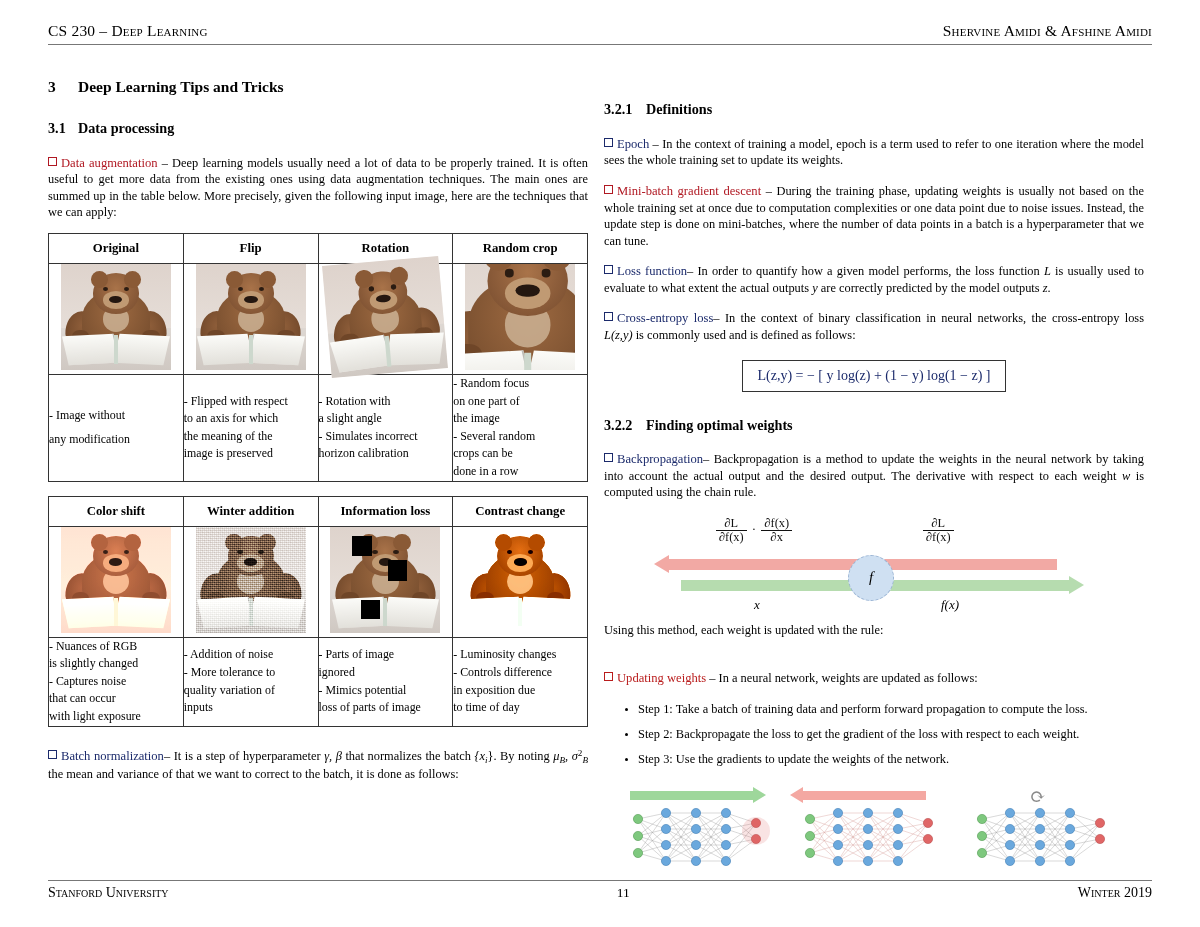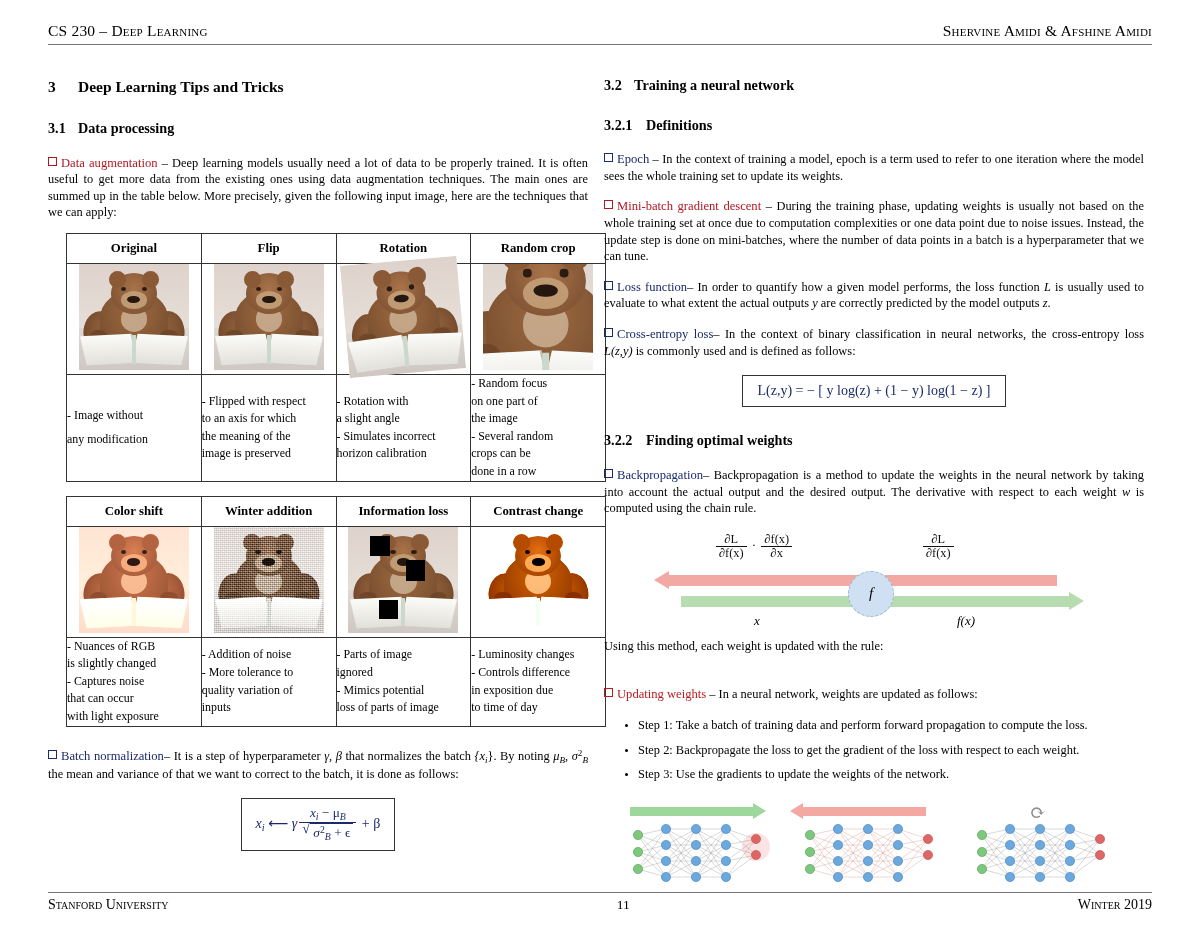--- a/index.html
+++ b/index.html
@@ -36,21 +36,21 @@
     font-size: 15.5px;
     letter-spacing: 0.2px;
     padding-bottom: 4px;
     border-bottom: 1.1px solid #777;
   }
   .pg-header .hdr-left, .pg-header .hdr-right { white-space: nowrap; }
 
   
   .pg-footer {
     position: absolute;
-    bottom: 14px;
+    bottom: 26px;
     left: 48px;
     width: 1104px;
     display: flex;
     justify-content: space-between;
     align-items: center;
     font-variant: small-caps;
     font-size: 14px;
     padding-top: 4px;
     border-top: 1.1px solid #777;
     gap: 16px;
@@ -118,21 +118,20 @@
   .term.blue   { color: #1b2a6b; }
   .term.green  { color: #b91c1c; }
 
   em.it { font-style: italic; font-family: "Liberation Serif", serif; }
 
   
   table.aug {
     border-collapse: collapse;
     width: 540px;
     table-layout: fixed;
-    margin-left: 18px;
   }
   table.aug th, table.aug td {
     border: 1px solid #333;
     padding: 0;
     vertical-align: middle;
   }
   table.aug th {
     font-size: 12.8px;
     font-weight: bold;
     text-align: center;
@@ -740,38 +739,27 @@
       </table>
 
     <div class="sp20"></div>
 
     <p class="body">
       <span class="term blue"><span class="term-marker"></span><span>Batch normalization</span></span><span>– It is a step of hyperparameter </span><em class="it">γ, β</em><span> that normalizes the batch </span><em class="it">{x</em><em class="it sub">i</em><span>}.</span><span> By noting </span><em class="it">μ</em><em class="it sub">B</em><em class="it">, σ</em><span class="sup">2</span><em class="it sub">B</em><span> the mean and variance of that we want to correct to the batch, it is done as follows:</span>
     </p>
 
     <div class="sp16"></div>
 
-    <div class="eqwrap">
-      <span class="eqbox">
-        <em class="it">x</em><em class="it sub">i</em>
-        <span>⟵</span>
-        <em class="it">γ</em><span class="frac"><span class="num"><em class="it">x</em><em class="it sub">i</em><span> − μ</span><em class="it sub">B</em></span><span class="den"><span class="sqrt"><em class="it">σ</em><span class="sup">2</span><em class="it sub">B</em><span> + ϵ</span></span></span></span>
-        <span>+ β</span>
-      </span>
-    </div>
 
     <div class="sp18"></div>
 
   </div>
 
   <div class="col col-right">
 
-    <h3 class="subsec">
-      <span class="sec-num">3.2</span><span>Training a neural network</span>
-    </h3>
 
     <div class="sp24"></div>
 
     <h3 class="subsec">
       <span class="sec-num3">3.2.1</span><span>Definitions</span>
     </h3>
 
     <div class="sp18"></div>
 
     <p class="body">
@@ -835,21 +823,21 @@
           <span class="num">∂L</span>
           <span class="den">∂f(x)</span>
         </span>
       </span>
       <span class="arrow arr-red"></span>
       <span class="arrow arr-green"></span>
       <span class="fnode">
         <em>f</em>
       </span>
       <span class="lbl" style="left:95px; top:80px;"><span>x</span></span>
-      <span class="lbl" style="left:298px; top:80px;"><span>f(x)</span></span>
+      <span class="lbl" style="left:282px; top:80px;"><span>f(x)</span></span>
     </div>
 
     <div class="sp10"></div>
 
     <p class="body">Using this method, each weight is updated with the rule:</p>
 
     <div class="sp14"></div>
 
 
     <div class="sp18"></div>

